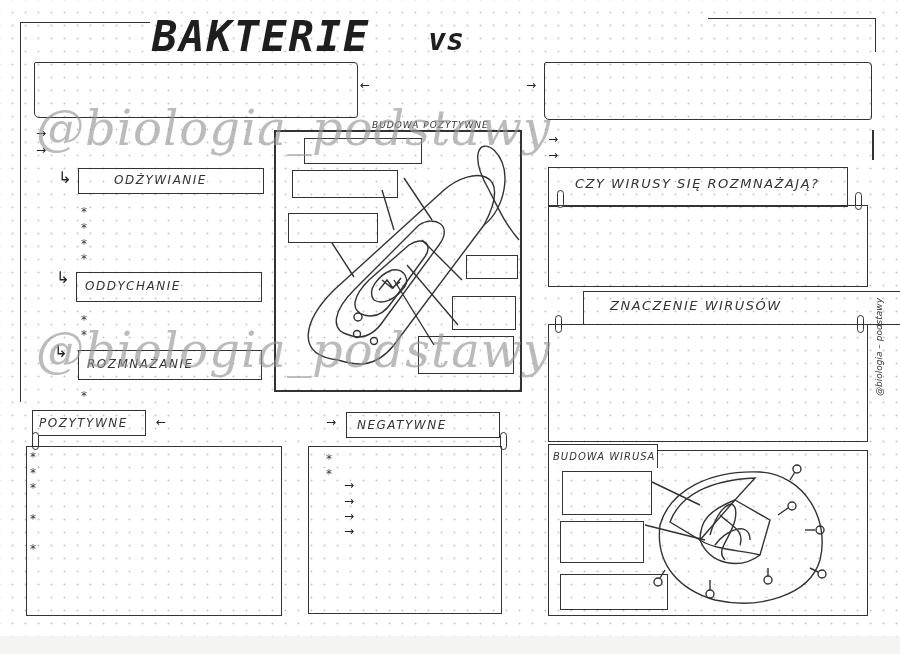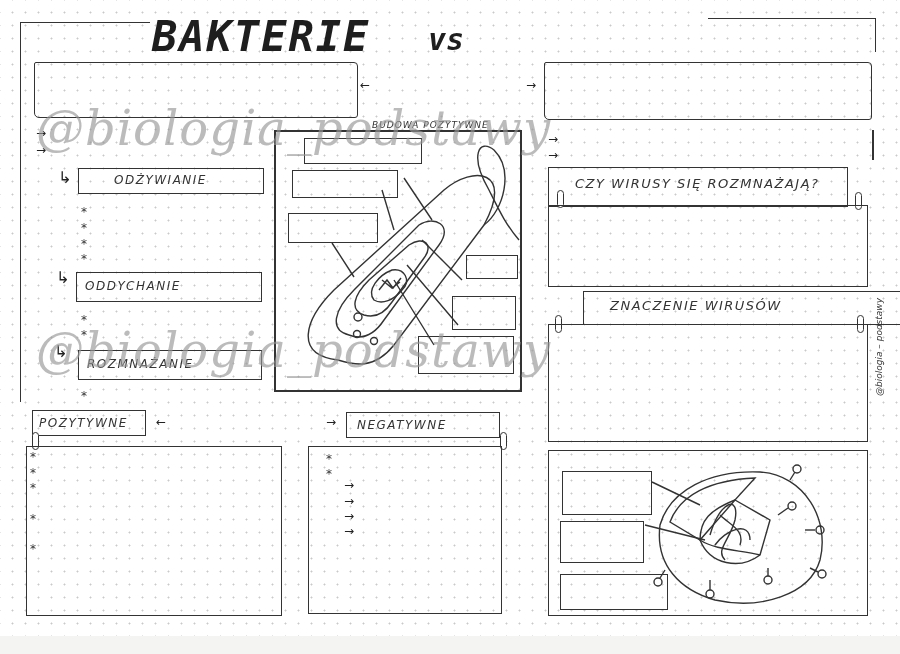--- a/index.html
+++ b/index.html
@@ -123,20 +123,23 @@
   <div class="box" style="left:548px; top:291px; width:320px; height:34px;margin-left:35px;">
     <span class="label" style="left:26px; top:6px; font-size:13px;">ZNACZENIE WIRUSÓW</span>
   </div>
   <div class="ring" style="left:555px; top:315px;"></div>
   <div class="ring" style="left:857px; top:315px;"></div>
   <div class="box" style="left:548px; top:324px; width:320px; height:118px;"></div>
 
   <span class="vertical-handle" style="left:874px; top:396px;">@biologia – podstawy</span>
 
   <div class="box" style="left:548px; top:450px; width:320px; height:166px;"></div>
+  <div class="abs" style="left:548px; top:444px; width:110px; height:24px; background:#fff; border:1.5px solid #333; border-bottom:none;">
+    <span class="label small-label" style="left:4px; top:6px; font-size:10px;">BUDOWA WIRUSA</span>
+  </div>
   <div class="box" style="left:562px; top:471px; width:90px; height:44px;"></div>
   <div class="box" style="left:560px; top:521px; width:84px; height:42px;"></div>
   <div class="box" style="left:560px; top:574px; width:108px; height:36px;"></div>
 
   <svg style="left:640px; top:460px;" width="200" height="150">
     <g fill="none" stroke="#333" stroke-width="1.4">
       <path d="M20 65 C30 30, 70 10, 120 12 C165 15, 190 60, 180 100 C170 135, 120 150, 75 140 C40 130, 15 105, 20 65 Z"></path>
       <path d="M30 62 C40 35, 70 20, 115 18 L95 40 C70 50, 60 60, 60 80 Z"></path>
       <path d="M95 40 L130 60 L120 95 C100 110, 70 105, 60 80 Z"></path>
       <path d="M60 80 C75 90, 100 90, 120 95"></path>

